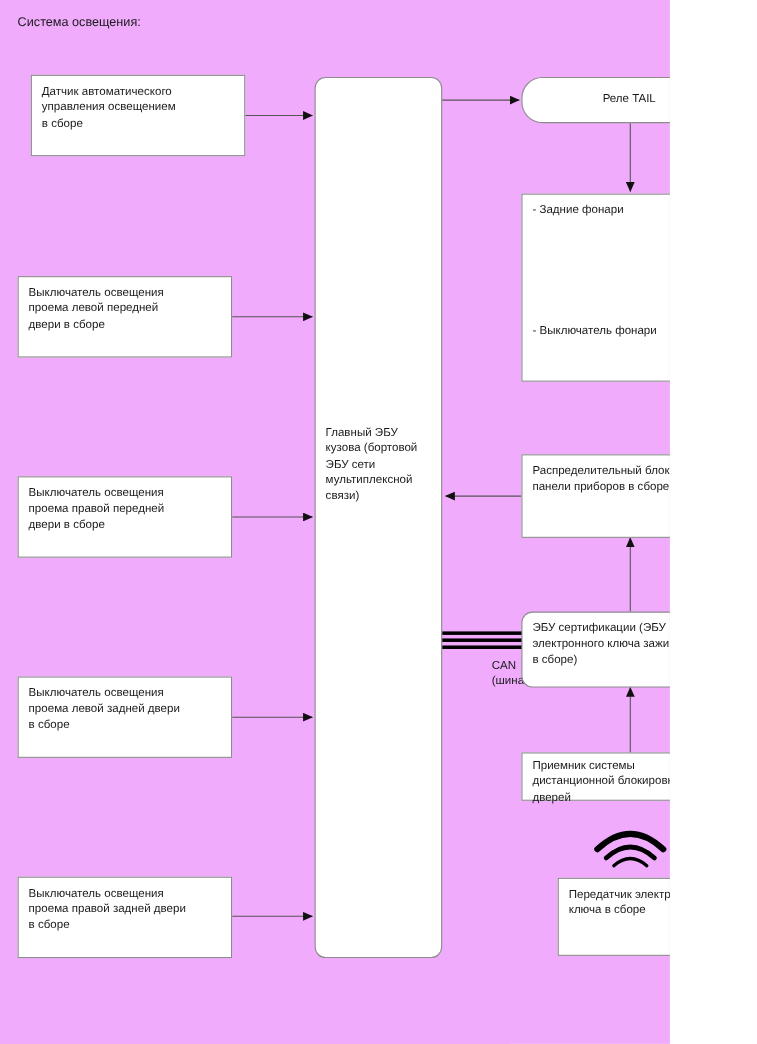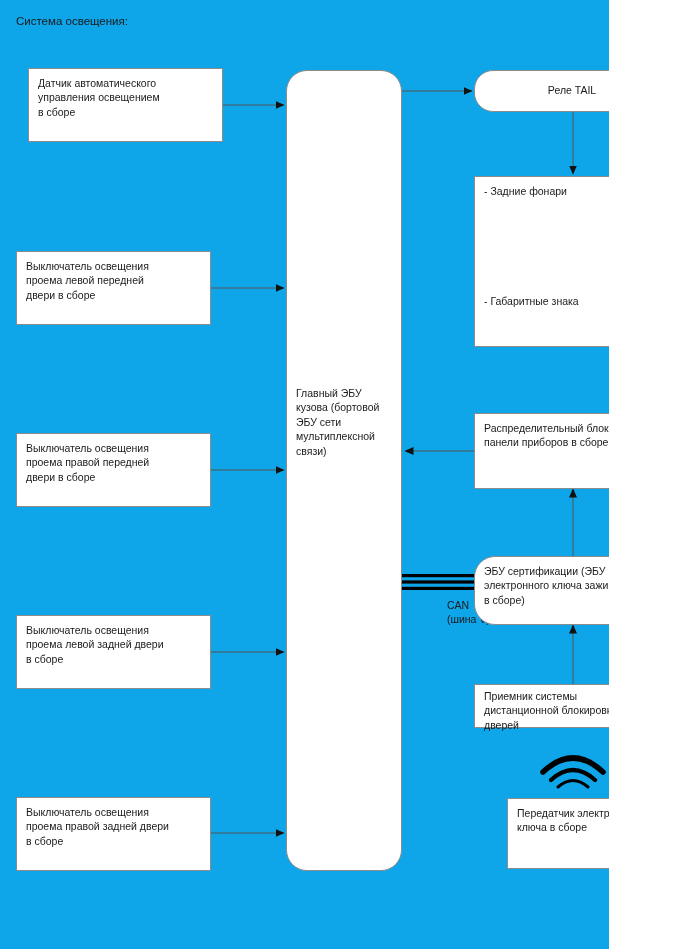--- a/index.html
+++ b/index.html
@@ -9,40 +9,40 @@
     background: #ffffff;
   }
   body {
     font-family: "Liberation Sans", sans-serif;
     color: #1a1a1a;
   }
   #canvas {
     position: relative;
     width: 609px;
     height: 949px;
-    background: #0ea5e9;
+    background: #f0abfc;
     overflow: hidden;
   }
   .page-title {
     position: absolute;
     left: 16px;
     top: 14px;
     font-size: 11.5px;
     line-height: 14px;
     color: #1a1a1a;
     white-space: nowrap;
   }
   .box {
     position: absolute;
     box-sizing: border-box;
     border: 1px solid #8c8c8c;
     background: #ffffff;
   }
   .box.rounded {
-    border-radius: 21px;
+    border-radius: 10px;
   }
   .box .label {
     position: absolute;
     left: 9px;
     top: 7px;
     right: 6px;
     font-size: 10.5px;
     line-height: 14.4px;
     color: #1a1a1a;
     white-space: pre-line;
@@ -150,21 +150,21 @@
 
   <div class="can-label" style="left:407px; top:598px;">CAN
 (шина V)</div>
 
   <div class="box" style="left:474px; top:70px; width:196px; height:42px;border-radius:19px;">
     <span class="label center" style="top:12px;">Реле TAIL</span>
   </div>
 
   <div class="box" style="left:474px; top:176px; width:196px; height:171px;">
     <span class="label" style="top:7px;">- Задние фонари</span>
-    <span class="label" style="top:117px;">- Габаритные знака</span>
+    <span class="label" style="top:117px;">- Выключатель фонари</span>
   </div>
 
   <div class="box" style="left:474px; top:413px; width:196px; height:76px;">
     <span class="label">Распределительный блок
 панели приборов в сборе</span>
   </div>
 
   <div class="box rounded" style="left:474px; top:556px; width:196px; height:69px;">
     <span class="label">ЭБУ сертификации (ЭБУ
 электронного ключа зажигания

